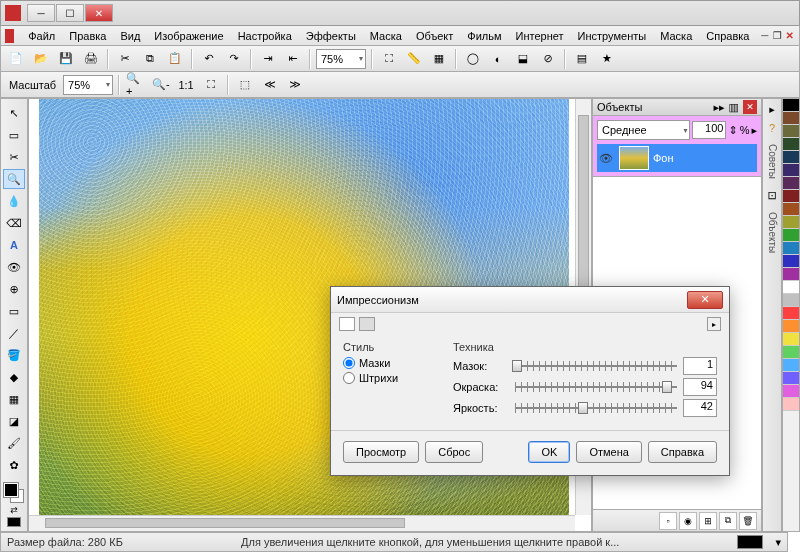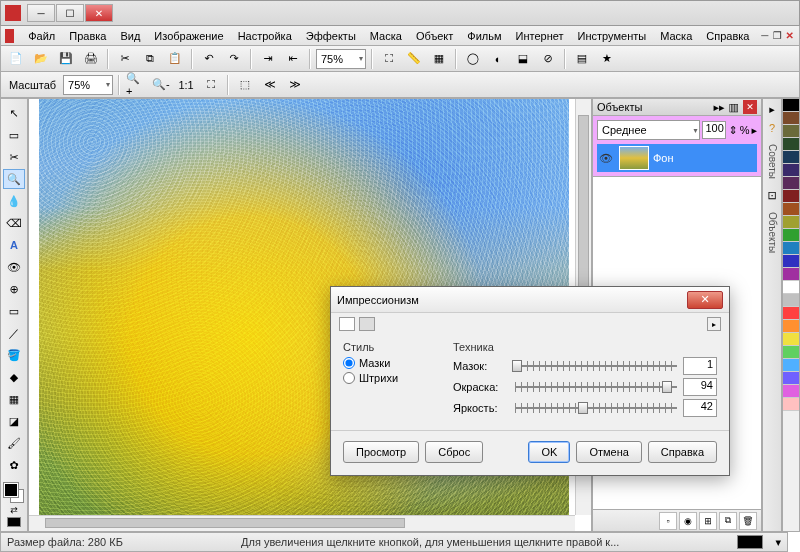--- a/index.html
+++ b/index.html
@@ -60,21 +60,21 @@
 .scrollbar-h .thumb { background: #c8c8c8; margin: 2px 16px; width: 360px; height: 10px; border: 1px solid #aaa; display: inline-block; }
 
 
 .right { width: 208px; display: flex; }
 .panel-col { flex: 1; display: flex; flex-direction: column; }
 .panel-head { height: 18px; background: linear-gradient(#e8e8e8,#d4d4d4); border: 1px solid #aaa; display: flex; align-items: center; padding: 0 4px; gap: 4px; }
 .panel-head .pclose { width: 14px; height: 14px; background: #c33; color: #fff; display: flex; align-items: center; justify-content: center; font-size: 9px; margin-left: auto; }
 .panel-body { border: 1px solid #aaa; border-top: none; background: #f0abfc; flex-shrink: 0; padding: 4px; }
 .blend-row { display: flex; align-items: center; gap: 2px; margin-bottom: 4px; }
 .blend-row .tcombo { flex: 1; min-width: 60px; }
-.blend-row .opacity { width: 24px; height: 18px; border: 1px solid #999; background: #fff; text-align: right; padding: 0 2px; }
+.blend-row .opacity { width: 34px; height: 18px; border: 1px solid #999; background: #fff; text-align: right; padding: 0 2px; }
 .layer-row { display: flex; align-items: center; background: #3d8ef7; color: #fff; padding: 2px; gap: 4px; }
 .layer-row .eye { width: 16px; color: #333; }
 .layer-row .thumb { width: 30px; height: 24px; background: linear-gradient(#7db0e4,#e0c040,#8a9a40); border: 1px solid #fff; }
 .panel-spacer { flex: 1; border: 1px solid #aaa; border-top: none; background: #fff; }
 .panel-foot { height: 22px; border: 1px solid #aaa; border-top: none; background: linear-gradient(#f0f0f0,#e0e0e0); display: flex; align-items: center; justify-content: flex-end; gap: 2px; padding: 0 4px; }
 .pfbtn { width: 18px; height: 18px; border: 1px solid #bbb; background: #fff; display: flex; align-items: center; justify-content: center; font-size: 9px; }
 
 .side-tabs { width: 20px; background: linear-gradient(90deg,#ececec,#e0e0e0); border: 1px solid #aaa; display: flex; flex-direction: column; align-items: center; padding: 4px 0; gap: 6px; }
 .vtab { writing-mode: vertical-rl; font-size: 10px; color: #555; padding: 4px 0; cursor: default; }
 

